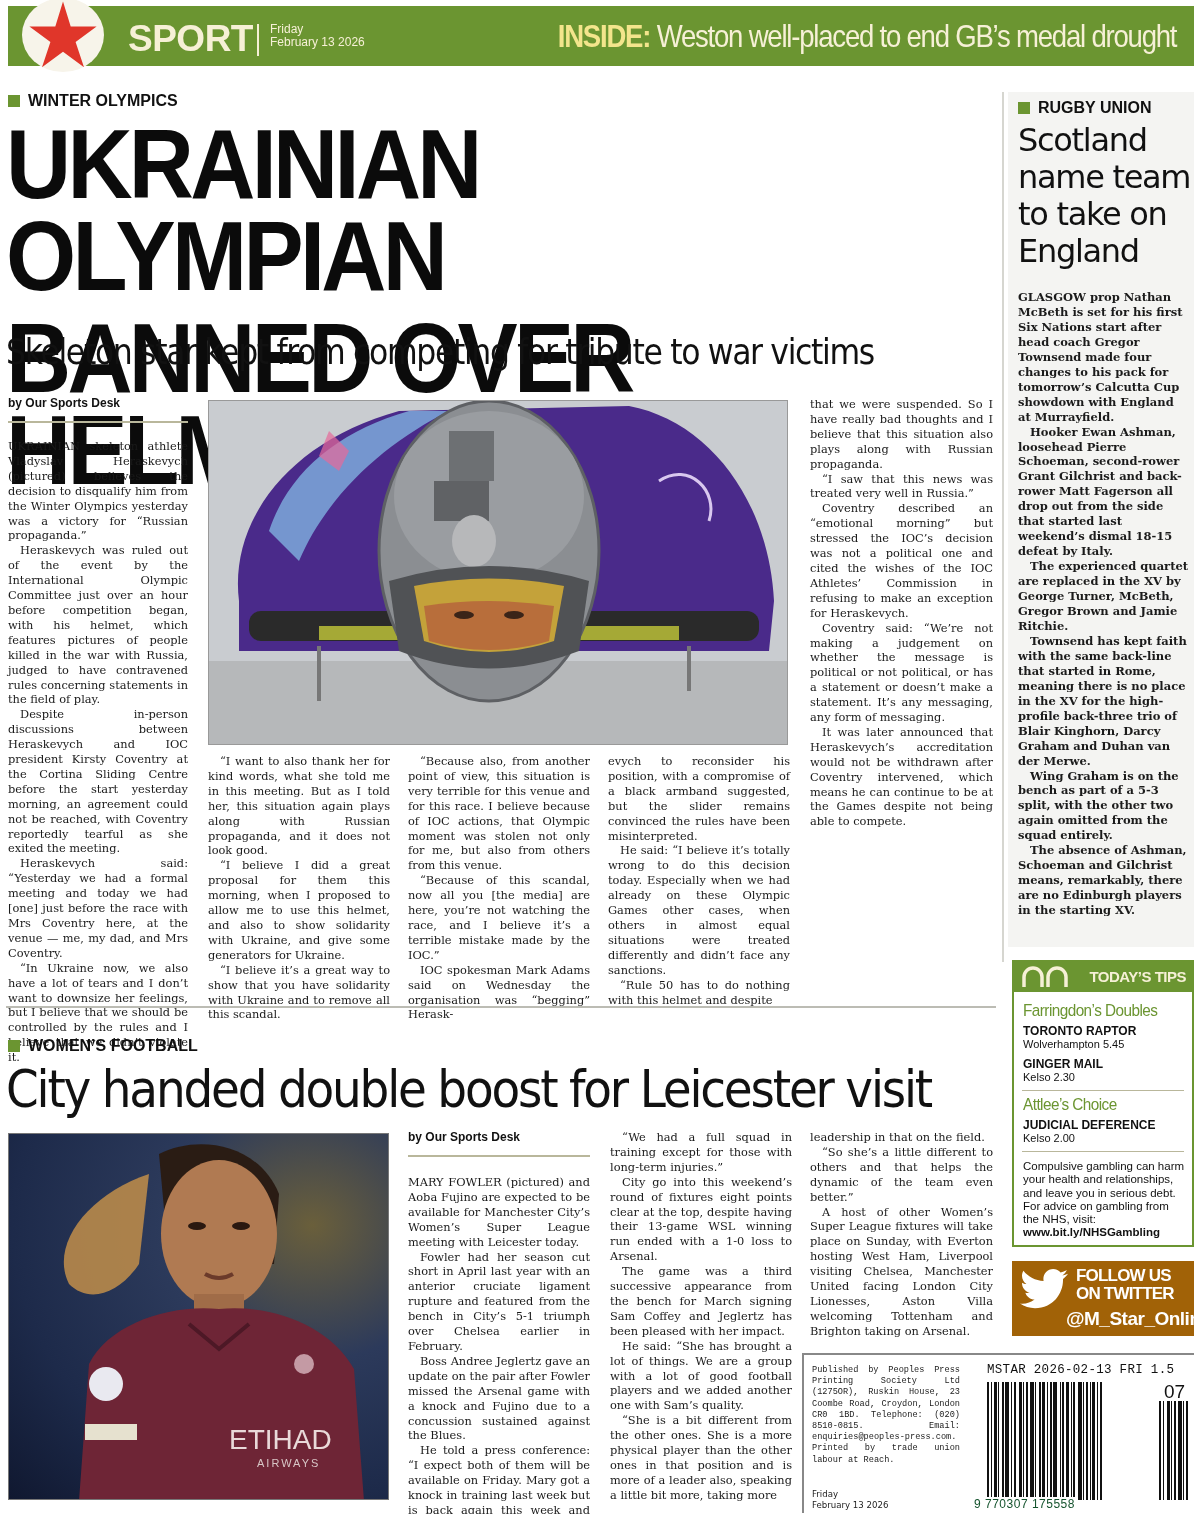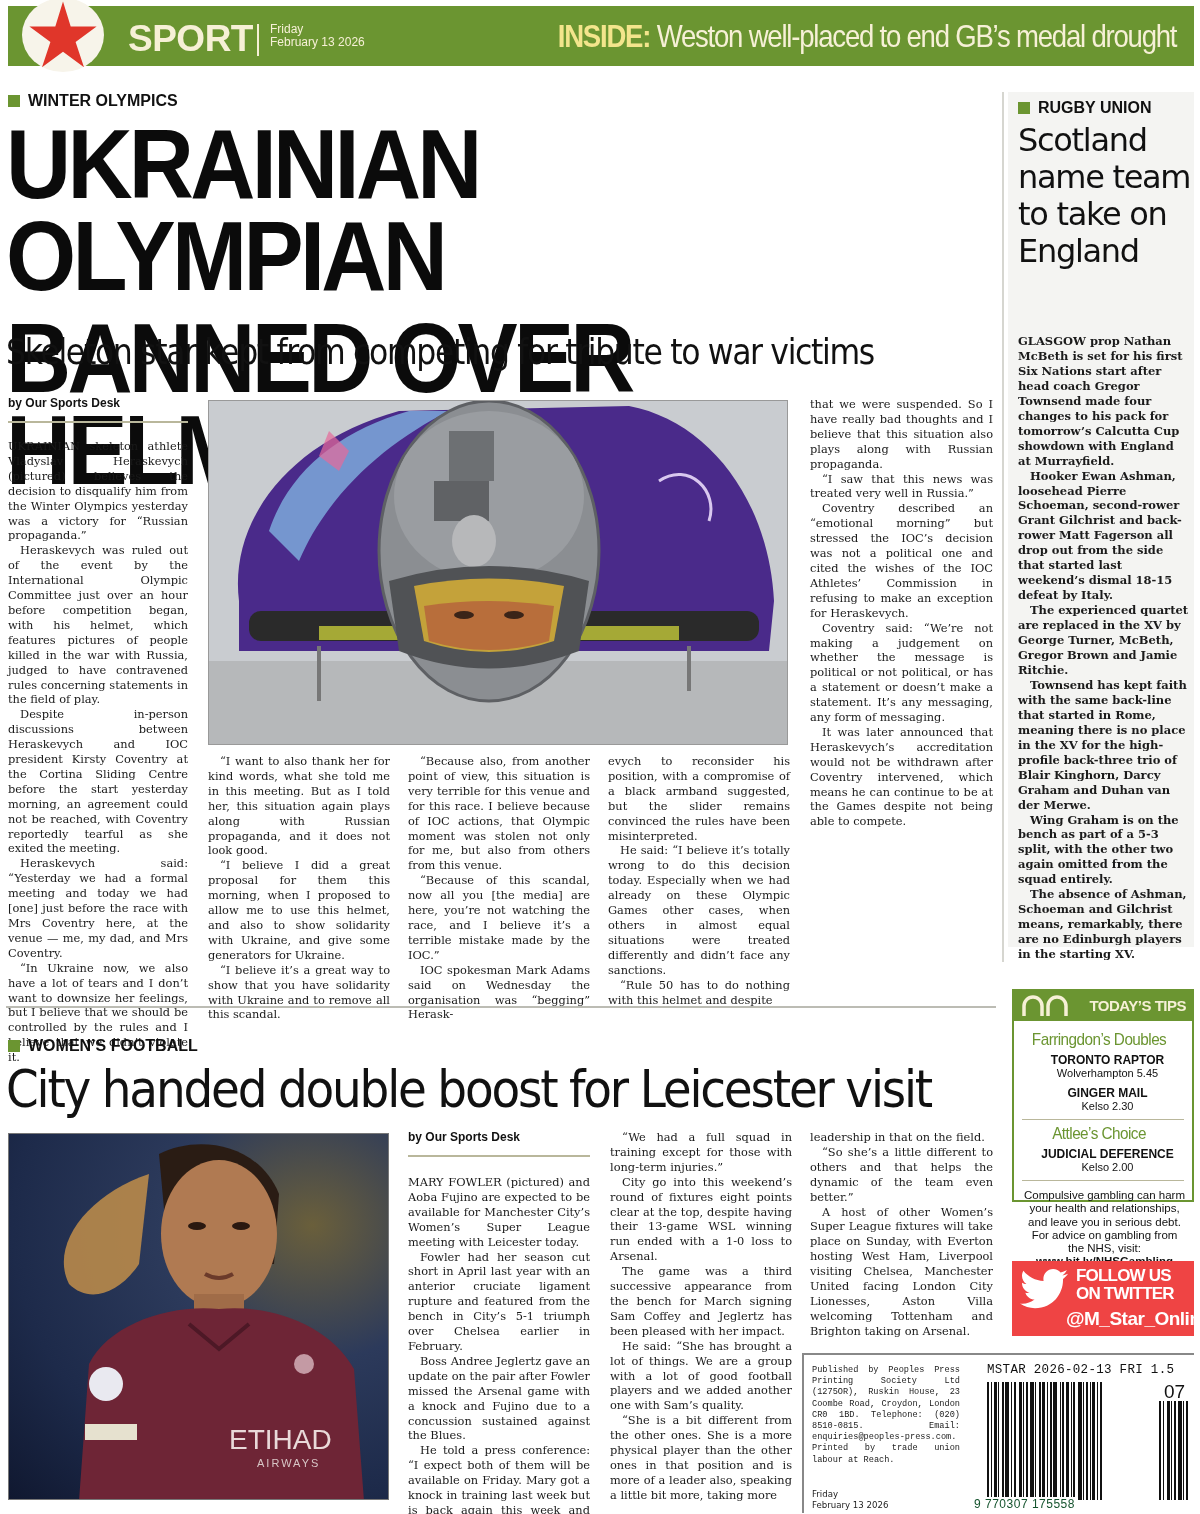--- a/index.html
+++ b/index.html
@@ -30,38 +30,38 @@
   .col p.first { text-indent: 0; }
 
   
   .photo1 { position: absolute; left: 208px; top: 400px; width: 580px; height: 345px; background: linear-gradient(180deg, #cfd2d6 0%, #c3c6ca 60%, #b4b6b8 100%); overflow: hidden; border: 1px solid #999; }
 
   
   .sidebar { position: absolute; left: 1008px; top: 92px; width: 186px; height: 855px; background: #f4f4f2; }
   .rugby-head { position: absolute; left: 10px; top: 30px; font-family: "DejaVu Sans", sans-serif; font-size: 32px; line-height: 37px; letter-spacing: -1.3px; color: #111; }
   .rugby-body { position: absolute; left: 10px; top: 198px; width: 172px; font-weight: 700; font-size: 11.5px; line-height: 14.95px; color: #1b1b1b; }
   .rugby-body p { text-indent: 12px; }
-  .rugby-body p.first { text-indent: 0; margin-top: 44px; }
+  .rugby-body p.first { text-indent: 0; }
 
   .vrule { position: absolute; left: 1002px; top: 92px; width: 2px; height: 870px; background: #d6d6d0; }
   .hrule { position: absolute; left: 6px; top: 1006px; width: 990px; height: 2px; background: #bcbcb4; }
 
   
-  .tips { position: absolute; left: 1012px; top: 989px; width: 182px; height: 213px; border: 2px solid #6b9531; background: #fff; text-align: center; }
+  .tips { position: absolute; left: 1012px; top: 960px; width: 182px; height: 287px; border: 2px solid #6b9531; background: #fff; }
   .tips-bar { height: 30px; background: #6b9531; position: relative; }
   .tips-title { position: absolute; right: 6px; top: 6px; font-family: "Liberation Sans", sans-serif; font-weight: 700; font-size: 15px; color: #f6f0d6; letter-spacing: -0.5px; }
   .tips-section { font-family: "Liberation Sans", sans-serif; font-size: 17px; color: #6b9531; margin: 9px 0 0 9px; letter-spacing: -0.6px; transform: scaleX(0.9); transform-origin: left; white-space: nowrap; }
   .tip-horse { font-family: "Liberation Sans", sans-serif; font-weight: 700; font-size: 12px; color: #111; margin-left: 9px; line-height: 14px; margin-top: 3px; }
   .tip-race { font-family: "Liberation Sans", sans-serif; font-size: 11px; color: #111; margin-left: 9px; line-height: 13px; }
   .tips-rule { height: 1px; background: #b9b79b; margin: 6px 8px 0 8px; }
   .tips-warn { font-family: "Liberation Sans", sans-serif; font-size: 11.5px; line-height: 13.3px; color: #111; margin: 8px 6px 0 9px; }
   .tips-warn b { font-weight: 700; }
 
   
-  .twitter { position: absolute; left: 1012px; top: 1261px; width: 182px; height: 75px; background: #ef4444; }
+  .twitter { position: absolute; left: 1012px; top: 1261px; width: 182px; height: 75px; background: #a16207; }
   .tw-text { position: absolute; left: 64px; top: 6px; font-family: "Liberation Sans", sans-serif; font-weight: 700; color: #ffffff; font-size: 17px; line-height: 18px; letter-spacing: -0.8px; }
   .tw-handle { position: absolute; left: 54px; top: 47px; font-family: "Liberation Sans", sans-serif; font-weight: 700; color: #fff; font-size: 19px; letter-spacing: -0.5px; }
 
   
   .headline-2 { position: absolute; left: 6px; top: 1060px; font-family: "DejaVu Sans", sans-serif; font-size: 51px; letter-spacing: -2.4px; color: #111; white-space: nowrap; transform: scaleX(0.92); transform-origin: left top; }
   .photo2 { position: absolute; left: 8px; top: 1133px; width: 381px; height: 367px; overflow: hidden; border: 1px solid #777; background: radial-gradient(ellipse at 80% 25%, #6a5f3b 0%, #2c3a5b 35%, #1d2a4a 70%, #101830 100%); }
 
   
   .imprint { position: absolute; left: 802px; top: 1353px; width: 392px; height: 160px; border-top: 2px solid #888; border-left: 2px solid #888; }
   .imprint-text { position: absolute; left: 8px; top: 10px; width: 148px; font-family: Liberation Mono, monospace; font-size: 8.6px; line-height: 11.2px; text-align: justify; color: #222; }

